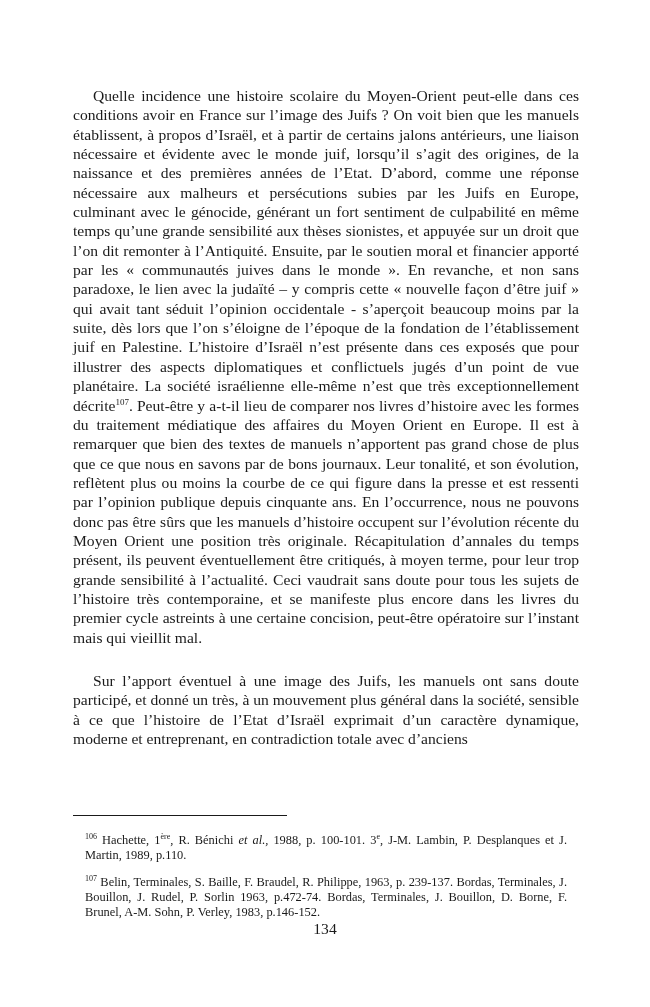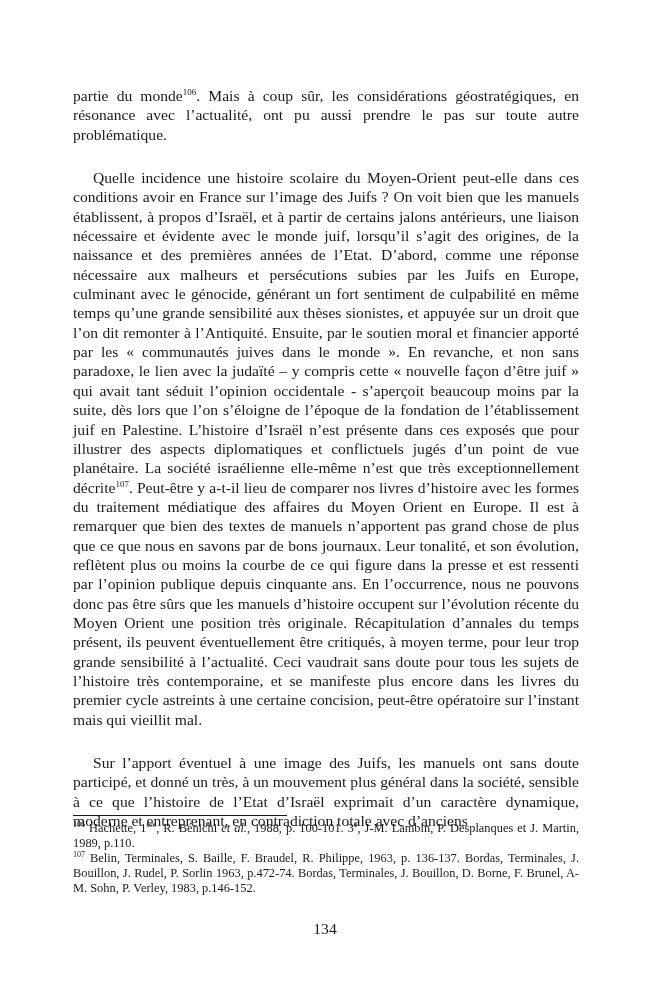--- a/index.html
+++ b/index.html
@@ -47,21 +47,21 @@
     height: 0;
     border-top: 1px solid #1a1a1a;
   }
   .footnotes {
     position: absolute;
     left: 73px;
     top: 821px;
     width: 506px;
   }
   .fn {
-    margin: 0;
+    margin: 12px;
     font-size: 12.4px;
     line-height: 15.1px;
     text-align: justify;
   }
   .fn sup {
     font-size: 8px;
     vertical-align: 5px;
   }
   .fn .it {
     font-style: italic;
@@ -72,25 +72,24 @@
     width: 650px;
     top: 920px;
     text-align: center;
     font-size: 15.6px;
   }
 </style>
 </head>
 <body>
 
 <div class="page" id="body-text">
-    <p class="para"><span>partie du monde</span><sup>106</sup><span>. Mais à coup sûr, les considérations géostratégiques, en résonance avec l’actualité, ont pu aussi prendre le pas sur toute autre problématique.</span></p>
     <p class="para indent"><span>Quelle incidence une histoire scolaire du Moyen-Orient peut-elle dans ces conditions avoir en France sur l’image des Juifs ? On voit bien que les manuels établissent, à propos d’Israël, et à partir de certains jalons antérieurs, une liaison nécessaire et évidente avec le monde juif, lorsqu’il s’agit des origines, de la naissance et des premières années de l’Etat. D’abord, comme une réponse nécessaire aux malheurs et persécutions subies par les Juifs en Europe, culminant avec le génocide, générant un fort sentiment de culpabilité en même temps qu’une grande sensibilité aux thèses sionistes, et appuyée sur un droit que l’on dit remonter à l’Antiquité. Ensuite, par le soutien moral et financier apporté par les « communautés juives dans le monde ». En revanche, et non sans paradoxe, le lien avec la judaïté – y compris cette « nouvelle façon d’être juif » qui avait tant séduit l’opinion occidentale - s’aperçoit beaucoup moins par la suite, dès lors que l’on s’éloigne de l’époque de la fondation de l’établissement juif en Palestine. L’histoire d’Israël n’est présente dans ces exposés que pour illustrer des aspects diplomatiques et conflictuels jugés d’un point de vue planétaire. La société israélienne elle-même n’est que très exceptionnellement décrite</span><sup>107</sup><span>. Peut-être y a-t-il lieu de comparer nos livres d’histoire avec les formes du traitement médiatique des affaires du Moyen Orient en Europe. Il est à remarquer que bien des textes de manuels n’apportent pas grand chose de plus que ce que nous en savons par de bons journaux. Leur tonalité, et son évolution, reflètent plus ou moins la courbe de ce qui figure dans la presse et est ressenti par l’opinion publique depuis cinquante ans. En l’occurrence, nous ne pouvons donc pas être sûrs que les manuels d’histoire occupent sur l’évolution récente du Moyen Orient une position très originale. Récapitulation d’annales du temps présent, ils peuvent éventuellement être critiqués, à moyen terme, pour leur trop grande sensibilité à l’actualité. Ceci vaudrait sans doute pour tous les sujets de l’histoire très contemporaine, et se manifeste plus encore dans les livres du premier cycle astreints à une certaine concision, peut-être opératoire sur l’instant mais qui vieillit mal.</span></p>
     <p class="para indent"><span>Sur l’apport éventuel à une image des Juifs, les manuels ont sans doute participé, et donné un très, à un mouvement plus général dans la société, sensible à ce que l’histoire de l’Etat d’Israël exprimait d’un caractère dynamique, moderne et entreprenant, en contradiction totale avec d’anciens</span></p>
   </div>
 
 <div class="footnote-rule"></div>
 
 <div class="footnotes" id="footnotes">
     <p class="fn"><sup>106</sup><span> Hachette, 1</span><sup>ère</sup><span>, R. Bénichi </span><span class="it">et al.,</span><span> 1988,  p. 100-101. 3</span><sup>e</sup><span>, J-M. Lambin, P. Desplanques et J. Martin, 1989, p.110.</span></p>
-    <p class="fn"><sup>107</sup><span> Belin, Terminales, S. Baille, F. Braudel, R. Philippe, 1963, p. 136-137. Bordas, Terminales, J. Bouillon, J. Rudel, P. Sorlin 1963, p.472-74. Bordas, Terminales, J. Bouillon, D. Borne, F. Brunel, A-M. Sohn, P. Verley, 1983, p.146-152.</span></p>
+    <p class="fn"><sup>107</sup><span> Belin, Terminales, S. Baille, F. Braudel, R. Philippe, 1963, p. 239-137. Bordas, Terminales, J. Bouillon, J. Rudel, P. Sorlin 1963, p.472-74. Bordas, Terminales, J. Bouillon, D. Borne, F. Brunel, A-M. Sohn, P. Verley, 1983, p.146-152.</span></p>
   </div>
 
 <div class="page-number">134</div>
 
 </body></html>

